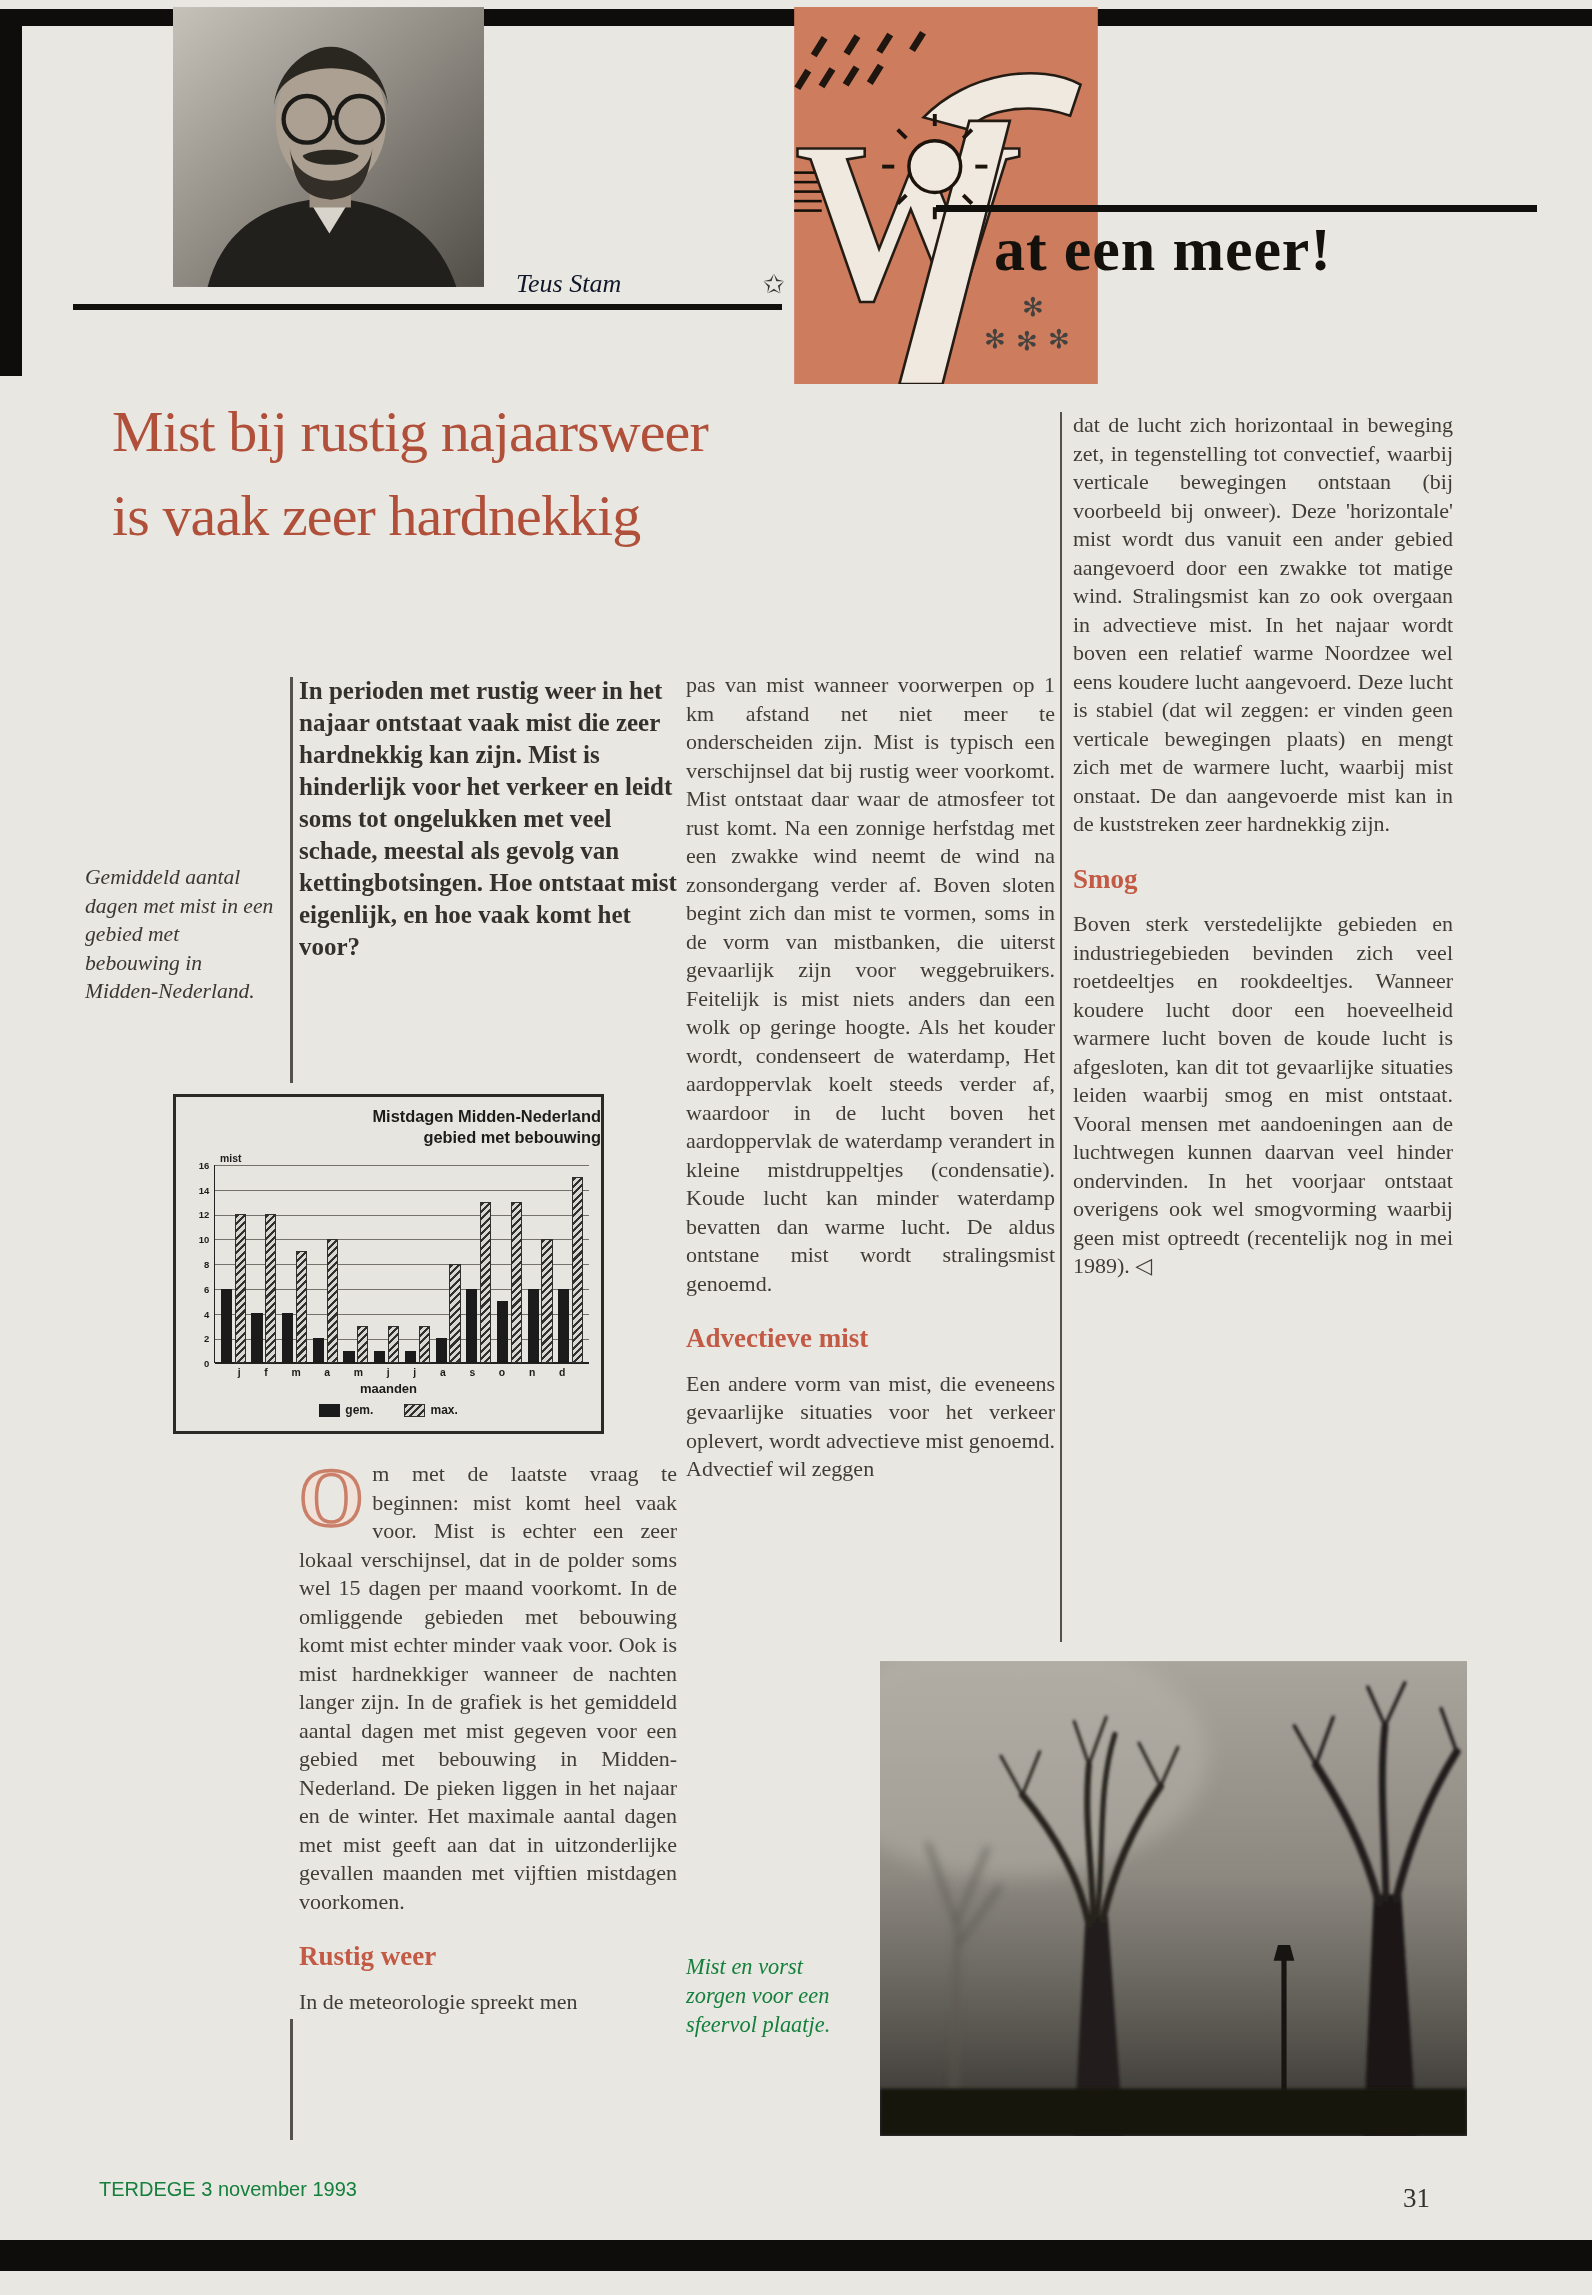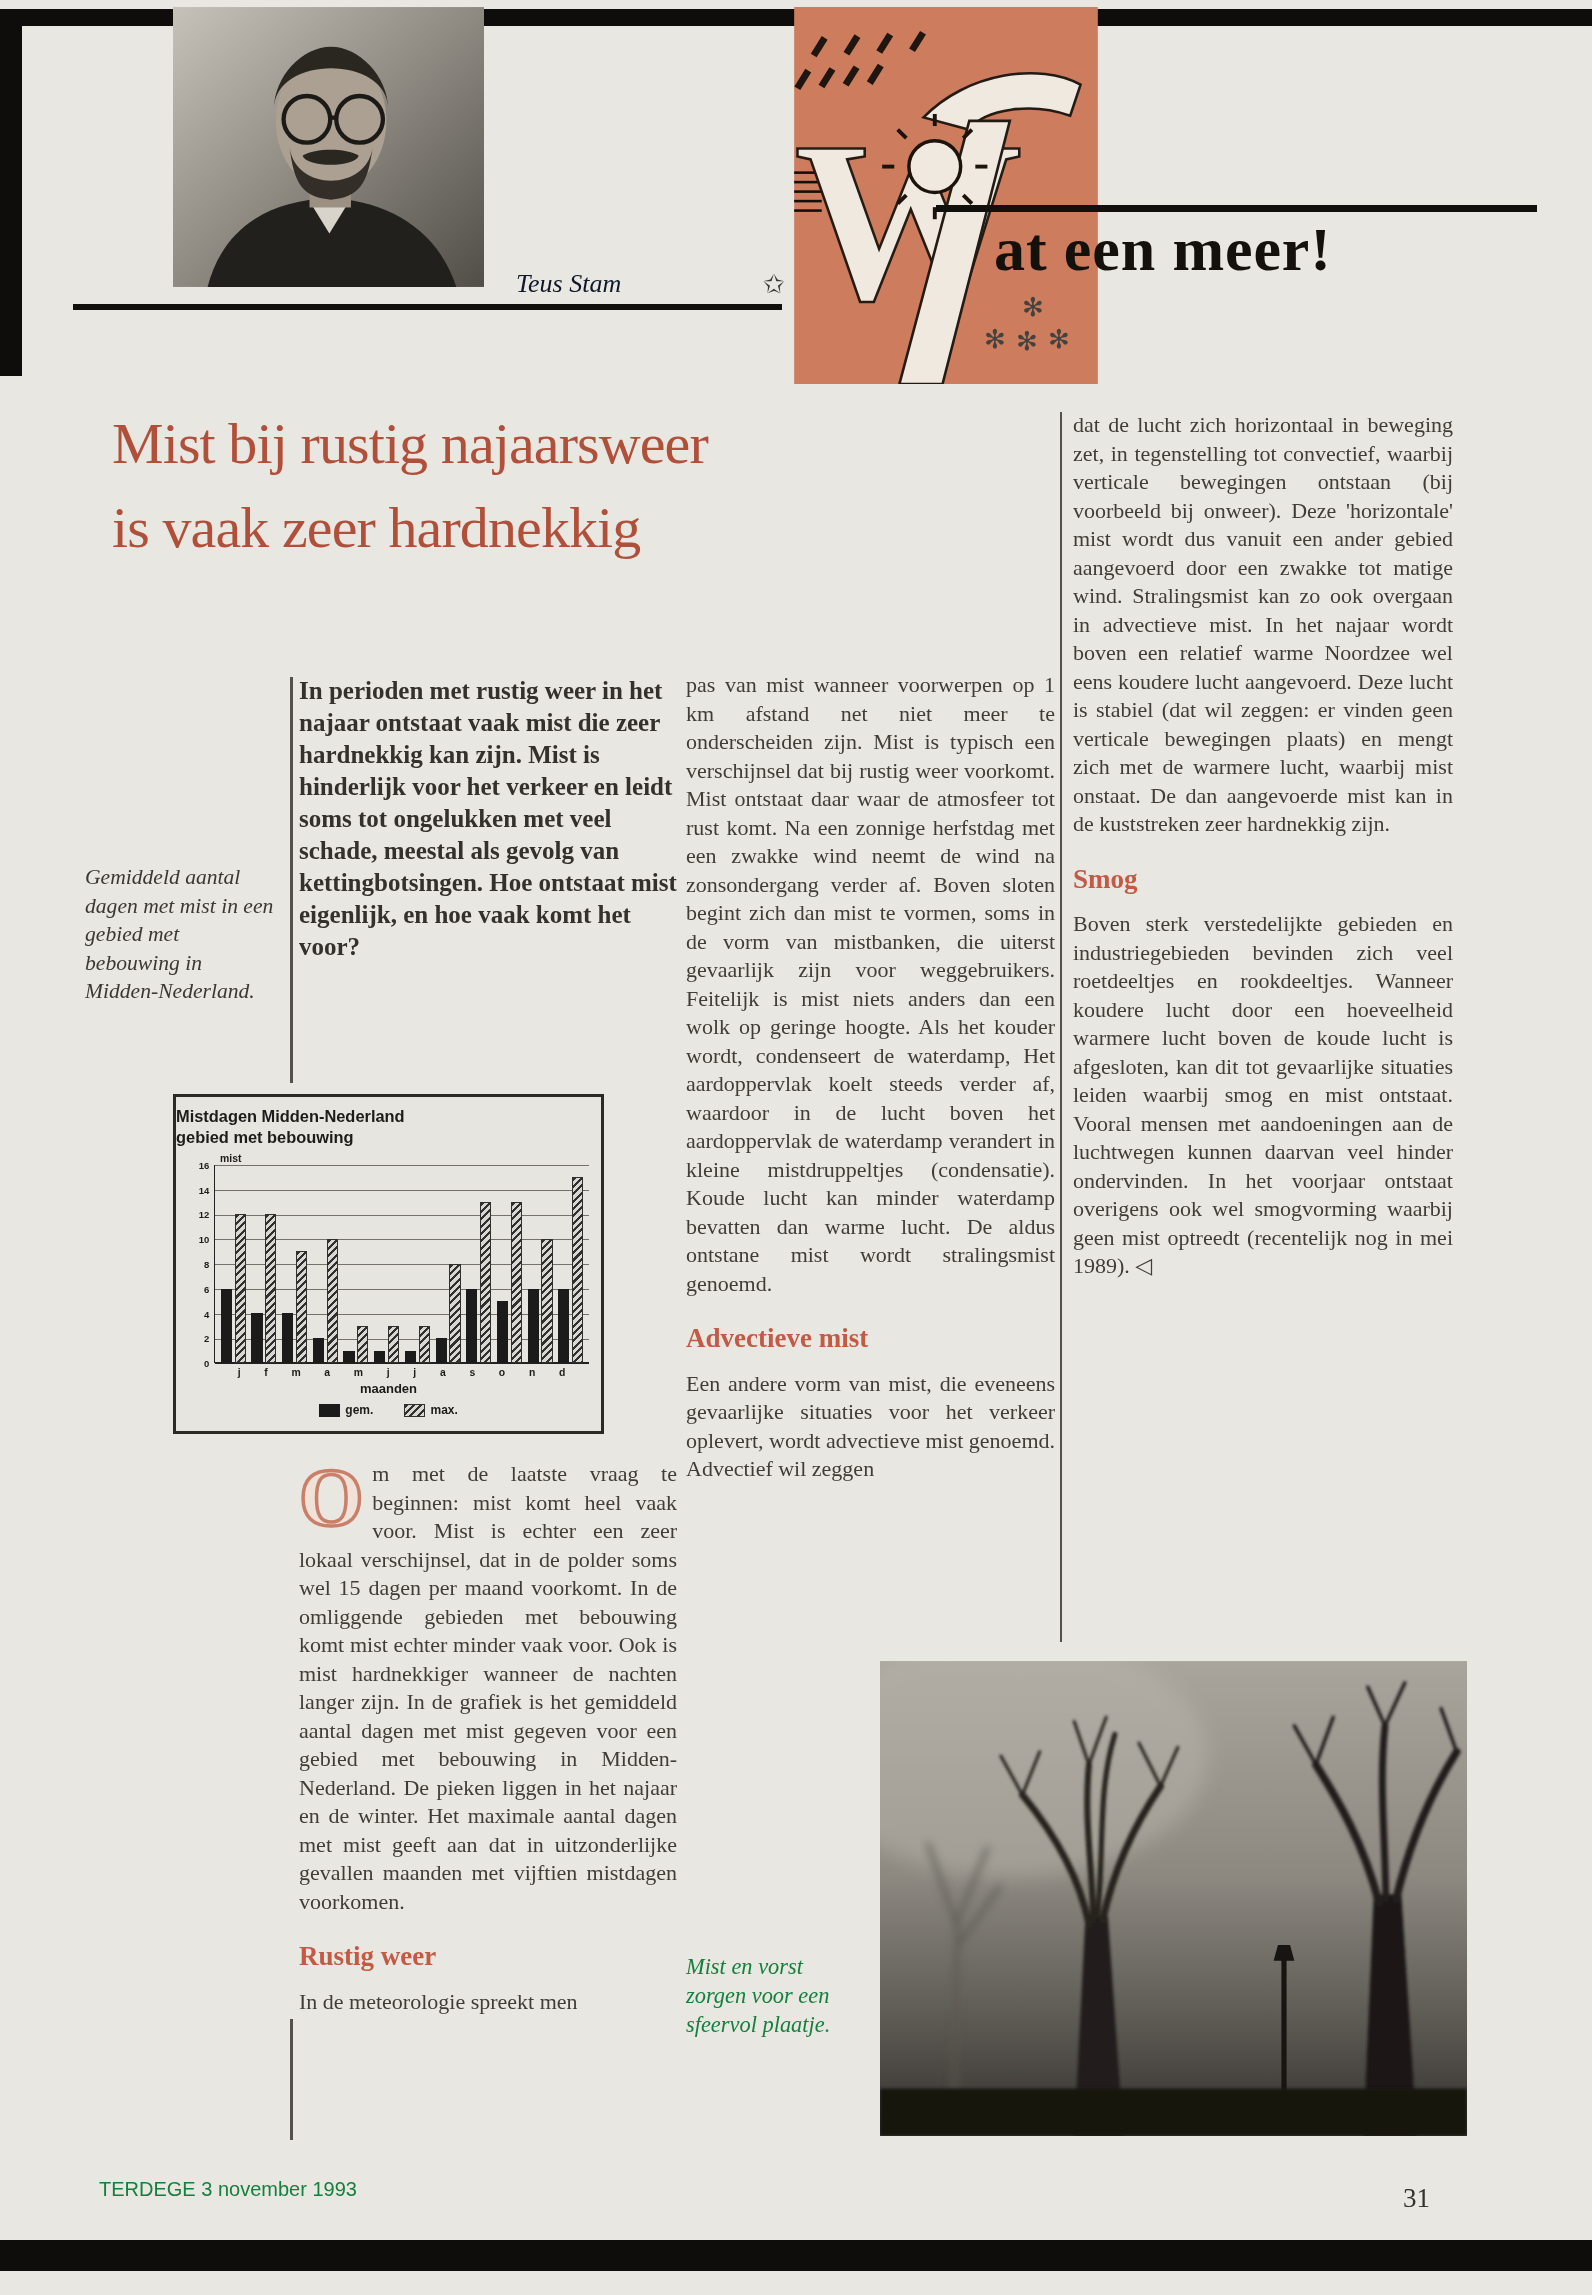--- a/index.html
+++ b/index.html
@@ -10,30 +10,30 @@
   #portrait{position:absolute;left:173px;top:7px;width:311px;height:280px;}
   #author{position:absolute;left:516px;top:269px;font-style:italic;font-size:26px;color:#0f172a;}
   #rule-left{position:absolute;left:73px;top:304px;width:709px;height:6px;background:#12100d;}
   #star-author{position:absolute;left:763px;top:269px;font-size:26px;color:#3a3833;font-family:"DejaVu Sans",sans-serif;}
   #logo-block{position:absolute;left:794px;top:7px;width:304px;height:377px;}
   #rule-right{position:absolute;left:936px;top:205px;width:601px;height:7px;background:#12100d;z-index:3;}
   #masthead-title{position:absolute;left:994px;top:214px;z-index:4;font-weight:bold;font-size:62px;
                   letter-spacing:0.9px;color:#14110d;}
   .snow{position:absolute;z-index:4;font-size:26px;color:#44423e;font-family:"DejaVu Sans",sans-serif;}
   
-  #headline{position:absolute;left:112px;top:402px;font-size:58px;line-height:84px;color:#b0503a;letter-spacing:-0.9px;}
+  #headline{position:absolute;left:112px;top:390px;font-size:58px;line-height:84px;color:#b0503a;letter-spacing:-0.9px;}
   
   .vrule{position:absolute;width:2.6px;background:#55524b;}
   
   #intro{position:absolute;left:299px;top:675px;width:378px;font-size:25px;line-height:32px;font-weight:600;color:#34312c;}
   #caption-left{position:absolute;left:85px;top:863px;width:190px;font-style:italic;font-size:21.6px;line-height:28.5px;color:#3b3834;}
   
   #chart-box{position:absolute;left:173px;top:1094px;width:431px;height:340px;border:3.5px solid #2b2a27;
              box-sizing:border-box;font-family:"Liberation Sans",sans-serif;background:#e7e5df;}
-  #chart-title{text-align:left;font-weight:bold;font-size:16.4px;line-height:21px;color:#1c1c1a;margin-top:8.6px;}
+  #chart-title{text-align:right;font-weight:bold;font-size:16.4px;line-height:21px;color:#1c1c1a;margin-top:8.6px;}
   #chart-ylab{font-weight:bold;font-size:10.4px;color:#1c1c1a;margin:5.2px 0 1.7px 12px;padding-left:32px;}
   #chart-plot{position:relative;height:198px;margin-left:38px;margin-right:12px;border-left:1.7px solid #222;}
   .gridline{position:absolute;left:0;right:0;height:0.9px;background:#75716a;}
   .gridline.axis-line{height:1.7px;background:#222;}
   .ytick{position:absolute;left:-28px;width:22.4px;text-align:right;font-weight:bold;font-size:9.5px;color:#1c1c1a;}
   .groups{position:absolute;left:0;right:0;top:0;bottom:0;display:flex;justify-content:space-evenly;align-items:flex-end;}
   .group{display:flex;align-items:flex-end;gap:2.6px;}
   .grbar{width:11.2px;}
   .bar-solid{background:#1b1b1b;}
   .bar-hatch{background:repeating-linear-gradient(135deg,#30302e 0 2.2px,#d9d7d1 2.2px 5.2px);border:0.9px solid #30302e;box-sizing:border-box;}

